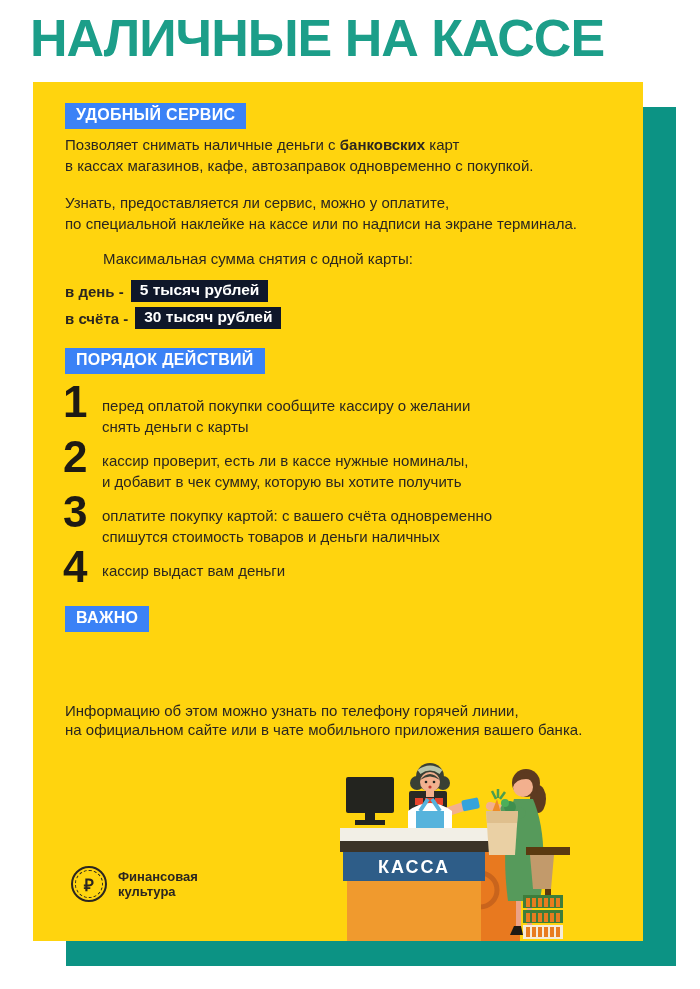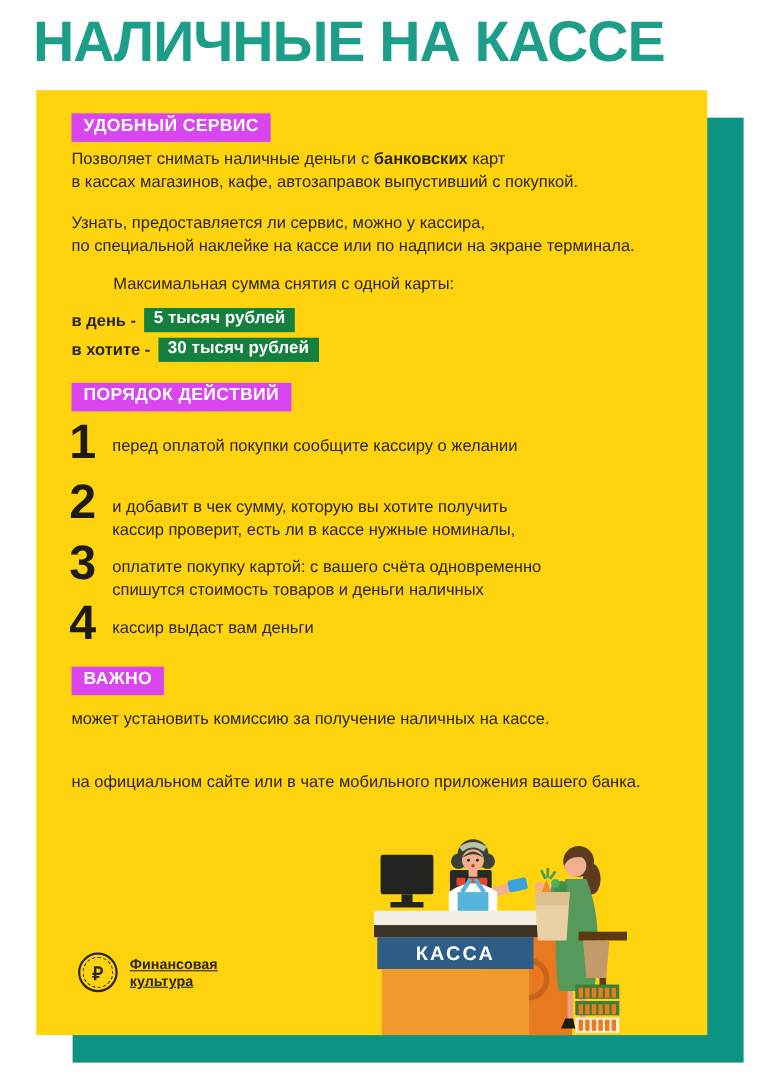--- a/index.html
+++ b/index.html
@@ -16,41 +16,41 @@
     color: #1c9e89; line-height: 1.1; white-space: nowrap;
   }
   .card {
     position: absolute; left: 33px; top: 82px;
     width: 610px; height: 859px;
     background: #ffd40e;
     box-shadow: 33px 25px 0 0 #0c9384;
   }
   .badge {
     position: absolute; left: 32px;
-    background: #d946ef; color: #ffffff;
+    background: #3b82f6; color: #ffffff;
     font-weight: bold; font-size: 16px;
     padding: 3px 11px 5px; letter-spacing: 0.3px;
     display: inline-block;
   }
   .badge-service   { top: 21px; }
   .badge-procedure { top: 266px; }
   .badge-important { top: 524px; }
   .para { position: absolute; left: 32px; font-size: 15px; line-height: 21px; }
   .para .line { display: block; }
   .p-intro { top: 52px; }
   .p-know  { top: 110px; }
   .p-max   { top: 166px; margin-left: 38px; }
   .p-imp1  { top: 562px; line-height: 19px; }
   .p-imp2  { top: 619px; line-height: 19px; }
   .bold-word { font-weight: bold; }
   .limits { position: absolute; left: 32px; top: 197px; }
   .limit-row { display: flex; align-items: center; margin-bottom: 3px; height: 24px; }
   .limit-label { font-weight: bold; font-size: 15px; margin-right: 7px; }
   .limit-chip {
-    background: #15803d; color: #ffffff; font-weight: bold;
+    background: #0f172a; color: #ffffff; font-weight: bold;
     font-size: 15.5px; padding: 1px 9px 3px;
   }
   .step { position: absolute; left: 30px; display: flex; align-items: flex-start; }
   .step-1 { top: 300px; }
   .step-2 { top: 355px; }
   .step-3 { top: 410px; }
   .step-4 { top: 465px; }
   .step-num {
     font-size: 44px; font-weight: bold; line-height: 40px;
     width: 32px; color: #1e1a14; flex: none;
@@ -64,92 +64,93 @@
     position: relative; width: 36px; height: 36px; flex: none;
     border: 2px solid #2b2620; border-radius: 50%;
     display: flex; align-items: center; justify-content: center;
     font-size: 17px; font-weight: bold; color: #2b2620;
   }
   .logo-coin::after {
     content: ""; position: absolute; inset: 2px;
     border: 1px dashed #2b2620; border-radius: 50%;
   }
   .logo-text { margin-left: 11px; font-size: 13px; font-weight: bold; line-height: 15px; color: #2b2620; }
-  .logo-text span { display: block; text-decoration: underline; }
+  .logo-text span { display: block; }
 </style>
 </head>
 <body>
 
 <div class="poster">
 
   <h1 class="title">НАЛИЧНЫЕ НА КАССЕ</h1>
 
   <div class="card">
 
     <div class="badge badge-service">УДОБНЫЙ СЕРВИС</div>
 
     <p class="para p-intro">
       <span class="line"><span>Позволяет снимать наличные деньги с </span><span class="bold-word">банковских</span><span> карт</span></span>
-      <span class="line">в кассах магазинов, кафе, автозаправок выпустивший с покупкой.</span>
+      <span class="line">в кассах магазинов, кафе, автозаправок одновременно с покупкой.</span>
     </p>
 
     <p class="para p-know">
-      <span class="line">Узнать, предоставляется ли сервис, можно у кассира,</span>
+      <span class="line">Узнать, предоставляется ли сервис, можно у оплатите,</span>
       <span class="line">по специальной наклейке на кассе или по надписи на экране терминала.</span>
     </p>
 
     <p class="para p-max">Максимальная сумма снятия с одной карты:</p>
 
     <div class="limits">
       <div class="limit-row">
         <span class="limit-label">в день -</span>
         <span class="limit-chip">5 тысяч рублей</span>
       </div>
       <div class="limit-row">
-        <span class="limit-label">в хотите -</span>
+        <span class="limit-label">в счёта -</span>
         <span class="limit-chip">30 тысяч рублей</span>
       </div>
     </div>
 
     <div class="badge badge-procedure">ПОРЯДОК ДЕЙСТВИЙ</div>
 
     <div class="step step-1">
       <div class="step-num">1</div>
       <div class="step-text">
         <span class="line">перед оплатой покупки сообщите кассиру о желании</span>
+        <span class="line">снять деньги с карты</span>
       </div>
     </div>
     <div class="step step-2">
       <div class="step-num">2</div>
       <div class="step-text">
+        <span class="line">кассир проверит, есть ли в кассе нужные номиналы,</span>
         <span class="line">и добавит в чек сумму, которую вы хотите получить</span>
-        <span class="line">кассир проверит, есть ли в кассе нужные номиналы,</span>
       </div>
     </div>
     <div class="step step-3">
       <div class="step-num">3</div>
       <div class="step-text">
         <span class="line">оплатите покупку картой: с вашего счёта одновременно</span>
         <span class="line">спишутся стоимость товаров и деньги наличных</span>
       </div>
     </div>
     <div class="step step-4">
       <div class="step-num">4</div>
       <div class="step-text">
         <span class="line">кассир выдаст вам деньги</span>
       </div>
     </div>
 
     <div class="badge badge-important">ВАЖНО</div>
 
     <p class="para p-imp1">
-      <span class="line">может установить комиссию за получение наличных на кассе.</span>
     </p>
 
     <p class="para p-imp2">
+      <span class="line">Информацию об этом можно узнать по телефону горячей линии,</span>
       <span class="line">на официальном сайте или в чате мобильного приложения вашего банка.</span>
     </p>
 
     <div class="illu">
       <svg width="303" height="180" viewBox="0 0 303 180" xmlns="http://www.w3.org/2000/svg">
 
         <g>
           <rect x="6" y="16" width="48" height="36" rx="2" fill="#23241f"></rect>
           <rect x="25" y="52" width="10" height="7" fill="#23241f"></rect>
           <rect x="15" y="59" width="30" height="5" fill="#23241f"></rect>

